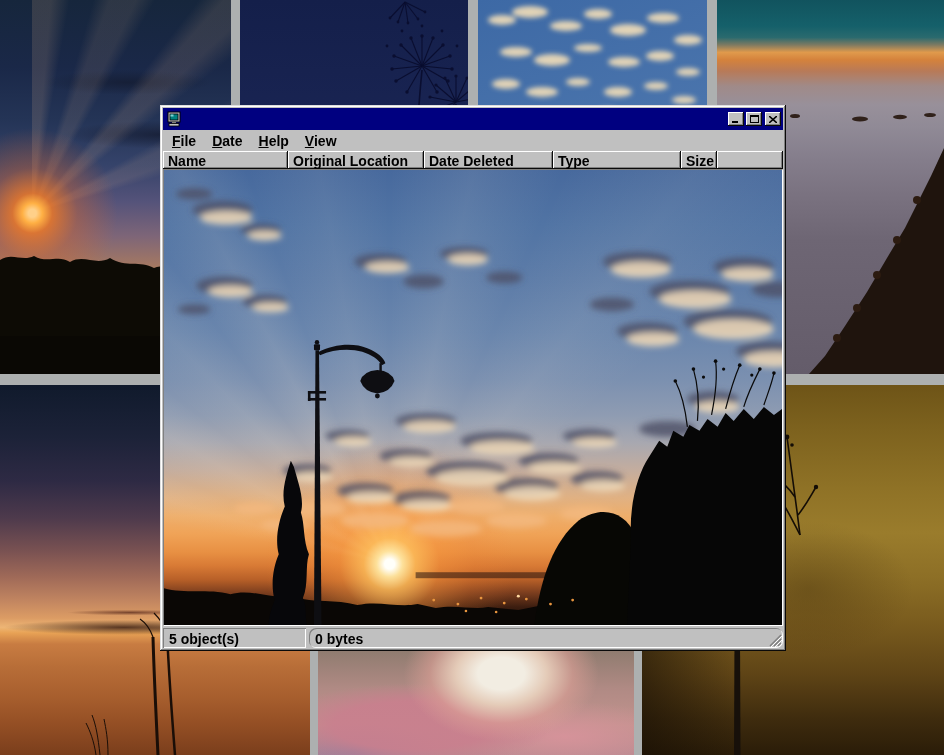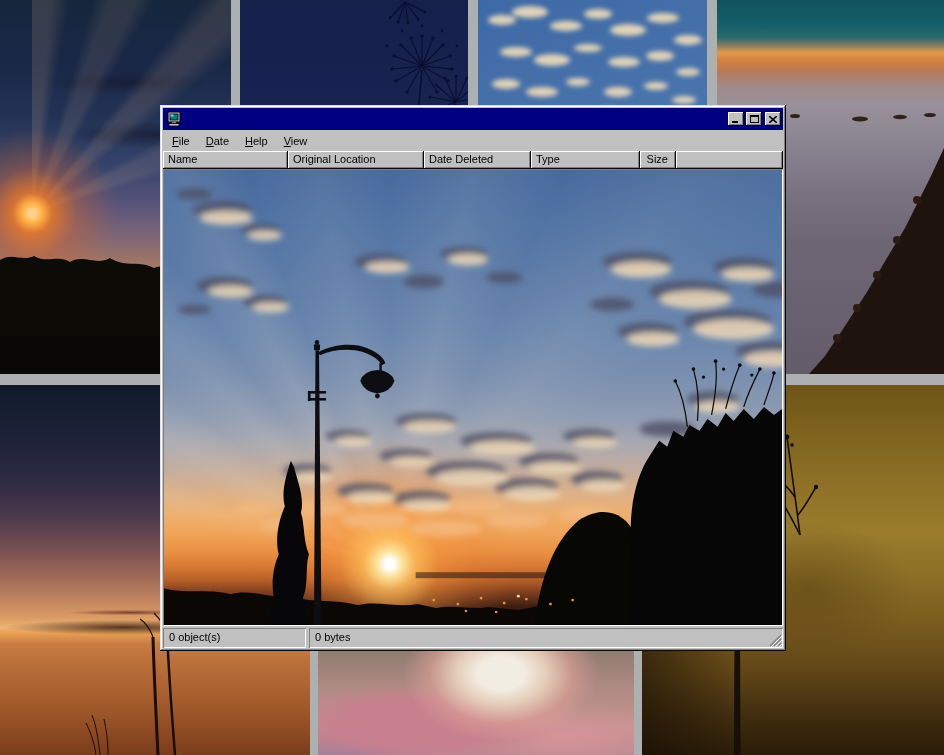--- a/index.html
+++ b/index.html
@@ -46,49 +46,49 @@
     background:
       linear-gradient(to right, rgba(20,12,4,.55), transparent 30%),
       radial-gradient(ellipse 140px 90px at 55% 55%, rgba(60,40,10,.35), transparent 75%),
       linear-gradient(to bottom,#6e5417 0%,#7d621e 12%,#8f7226 28%,#9a7c2c 40%,#8d6f26 52%,#7a5c1e 64%,#5f4416 78%,#3f2c0e 90%,#2a1c08 100%);}
 
   
   #win{
     position:absolute;left:160px;top:105px;width:626px;height:546px;
     background:#c0c0c0;box-sizing:border-box;padding:3px;
     box-shadow: inset -1px -1px 0 #0a0a0a, inset 1px 1px 0 #dfdfdf, inset -2px -2px 0 #808080, inset 2px 2px 0 #ffffff;
-    display:flex;flex-direction:column;font-size:11px;color:#000;
+    display:flex;flex-direction:column;font-size:14px;color:#000;font-weight:bold;
   }
   #titlebar{height:22px;flex:0 0 22px;background:#000080;display:flex;align-items:center;padding:0 2px 0 3px;}
   #title-icon{width:16px;height:16px;margin-right:4px;flex:0 0 16px;}
   #title-text{color:#fff;font-weight:bold;flex:1;}
   .ctrl{width:16px;height:14px;background:#c0c0c0;margin-left:2px;
     box-shadow: inset -1px -1px 0 #0a0a0a, inset 1px 1px 0 #ffffff, inset -2px -2px 0 #808080;
     display:flex;align-items:center;justify-content:center;}
   #menubar{height:21px;flex:0 0 21px;display:flex;align-items:center;padding-left:1px;background:#c0c0c0;}
   .menu-item{display:inline-block;padding:2px 8px;cursor:default;}
   .menu-item::first-letter{text-decoration:underline;}
   #headerbar{height:18px;flex:0 0 18px;display:flex;background:#15803d;}
   .hcell{box-sizing:border-box;height:18px;padding:2px 4px 0 5px;background:#c0c0c0;overflow:hidden;white-space:nowrap;
     box-shadow: inset -1px -1px 0 #0a0a0a, inset 1px 1px 0 #ffffff, inset -2px -2px 0 #808080;}
-  .c0{width:125px;} .c1{width:136px;} .c2{width:107px;} .c3{width:109px;}
+  .c0{width:125px;} .c1{width:136px;} .c2{width:129px;} .c3{width:128px;}
   .c4{width:36px;text-align:right;padding-right:8px;} .c5{flex:1;}
   #content{flex:1;position:relative;overflow:hidden;
     border-top:1px solid #808080;border-left:1px solid #808080;border-right:1px solid #fff;border-bottom:1px solid #fff;
     background:
       radial-gradient(circle at 36.5% 86.6%, rgba(255,255,250,1) 0 5px, rgba(255,230,160,.95) 13px, rgba(255,190,90,.8) 26px, rgba(250,150,60,.45) 50px, rgba(240,130,50,.2) 85px, transparent 125px),
       conic-gradient(from -80deg at 36.5% 86.6%, transparent 0deg, rgba(255,240,220,.07) 6deg, transparent 12deg, rgba(255,240,220,.09) 20deg, transparent 28deg, rgba(255,245,225,.07) 36deg, transparent 44deg, rgba(255,240,220,.10) 52deg, transparent 60deg, rgba(255,240,220,.07) 70deg, transparent 80deg, rgba(255,240,220,.09) 92deg, transparent 104deg, rgba(255,240,220,.07) 118deg, transparent 132deg 360deg),
       linear-gradient(to bottom,#47699d 0%,#5174a4 12%,#5d7ca8 24%,#6a86ad 36%,#7b90b0 46%,#8f9cb2 54%,#a8a8b0 60%,#c4ad9e 66%,#e0b183 72%,#eeae6b 76%,#f0a357 80%,#e89043 84%,#d87a35 87%,#b86028 90%,#7a3d1e 93%,#3d1e10 96%,#140a06 100%);
   }
   #content svg{position:absolute;inset:0;width:100%;height:100%;}
   #statusbar{height:20px;flex:0 0 20px;margin-top:2px;display:flex;gap:3px;}
   .spanel{box-sizing:border-box;padding:3px 6px 0 6px;overflow:hidden;white-space:nowrap;
     box-shadow: inset 1px 1px 0 #808080, inset -1px -1px 0 #ffffff;}
   #spanel-left{width:143px;flex:0 0 143px;}
-  #spanel-right{flex:1;position:relative;}
+  #spanel-right{flex:1;position:relative;border-radius:7px;}
   #grip{position:absolute;right:1px;bottom:1px;width:13px;height:13px;}
 </style>
 </head>
 <body>
 
 <div class="tile" id="tileA">
   <svg viewBox="0 0 231 374" preserveAspectRatio="none">
     <path d="M0,374 L0,260 C12,252 22,262 34,256 C48,264 58,254 70,262 C84,254 96,266 110,258 C126,268 140,260 154,268 C170,262 182,272 196,266 C210,272 220,268 231,272 L231,374 Z" fill="#0d0b05"></path>
     <ellipse cx="40" cy="372" rx="85" ry="28" fill="#080603"></ellipse>
     <rect x="0" y="336" width="231" height="38" fill="#0a0804"></rect>
@@ -442,21 +442,21 @@
           <circle cx="384" cy="436" r="1.4"></circle>
           <circle cx="406" cy="432" r="1.4"></circle>
           <circle cx="300" cy="443" r="1.3"></circle>
           <circle cx="330" cy="444" r="1.3"></circle>
         <circle cx="352" cy="428" r="1.5" fill="#ffd9a0"></circle>
       </g>
     </svg>
   </div>
 
   <div id="statusbar">
-    <div class="spanel" id="spanel-left">0 object(s)</div>
+    <div class="spanel" id="spanel-left">5 object(s)</div>
     <div class="spanel" id="spanel-right">
       <span>0 bytes</span>
       <svg id="grip" viewBox="0 0 13 13">
         <path d="M12,1 L1,12" stroke="#808080" stroke-width="1.5"></path>
         <path d="M12,5 L5,12" stroke="#808080" stroke-width="1.5"></path>
         <path d="M12,9 L9,12" stroke="#808080" stroke-width="1.5"></path>
         <path d="M13,2 L2,13" stroke="#ffffff" stroke-width="1"></path>
         <path d="M13,6 L6,13" stroke="#ffffff" stroke-width="1"></path>
         <path d="M13,10 L10,13" stroke="#ffffff" stroke-width="1"></path>
       </svg>

